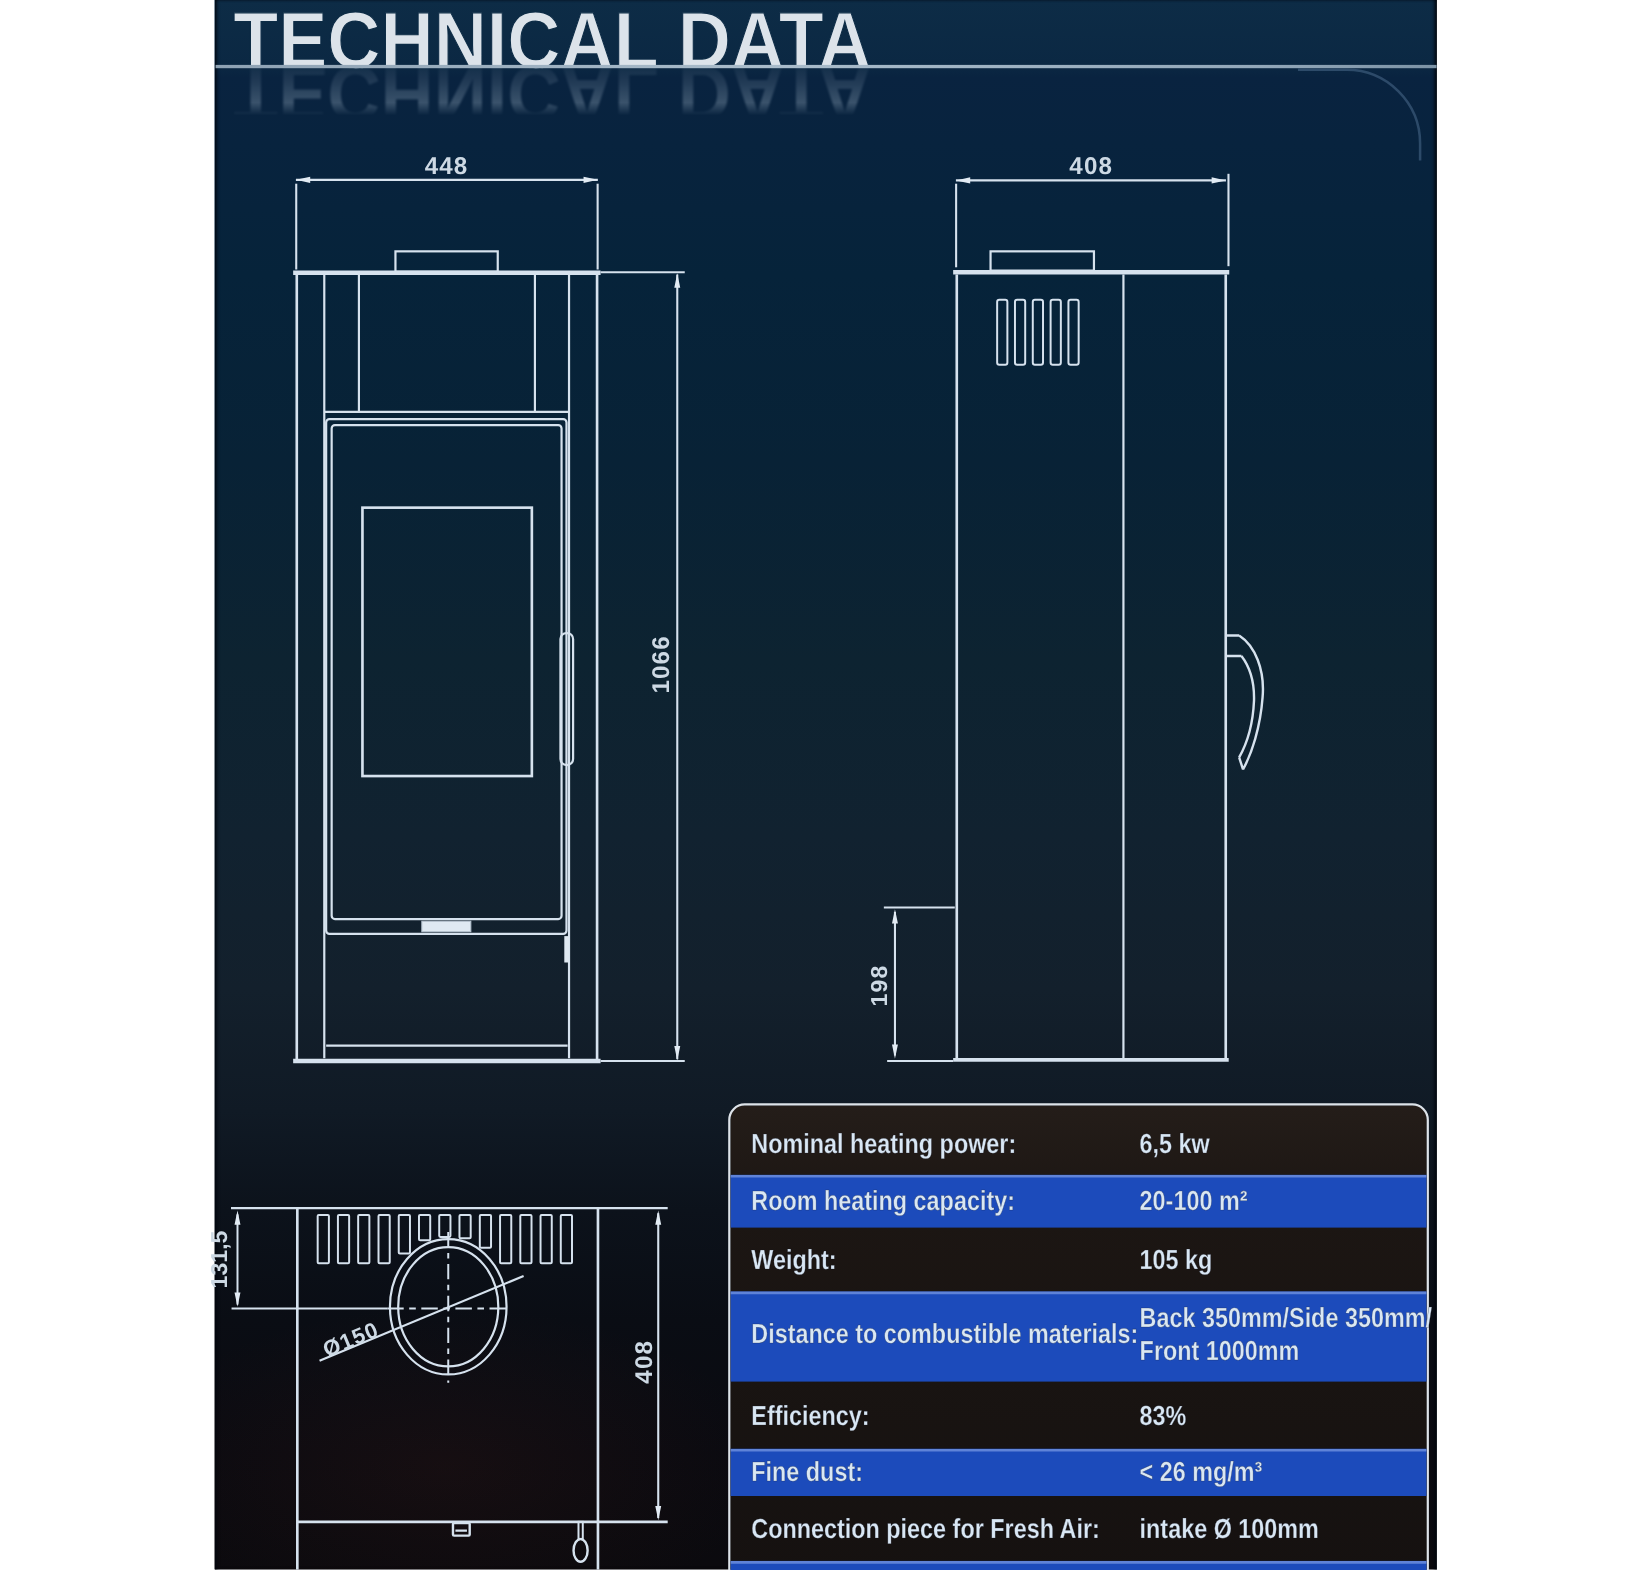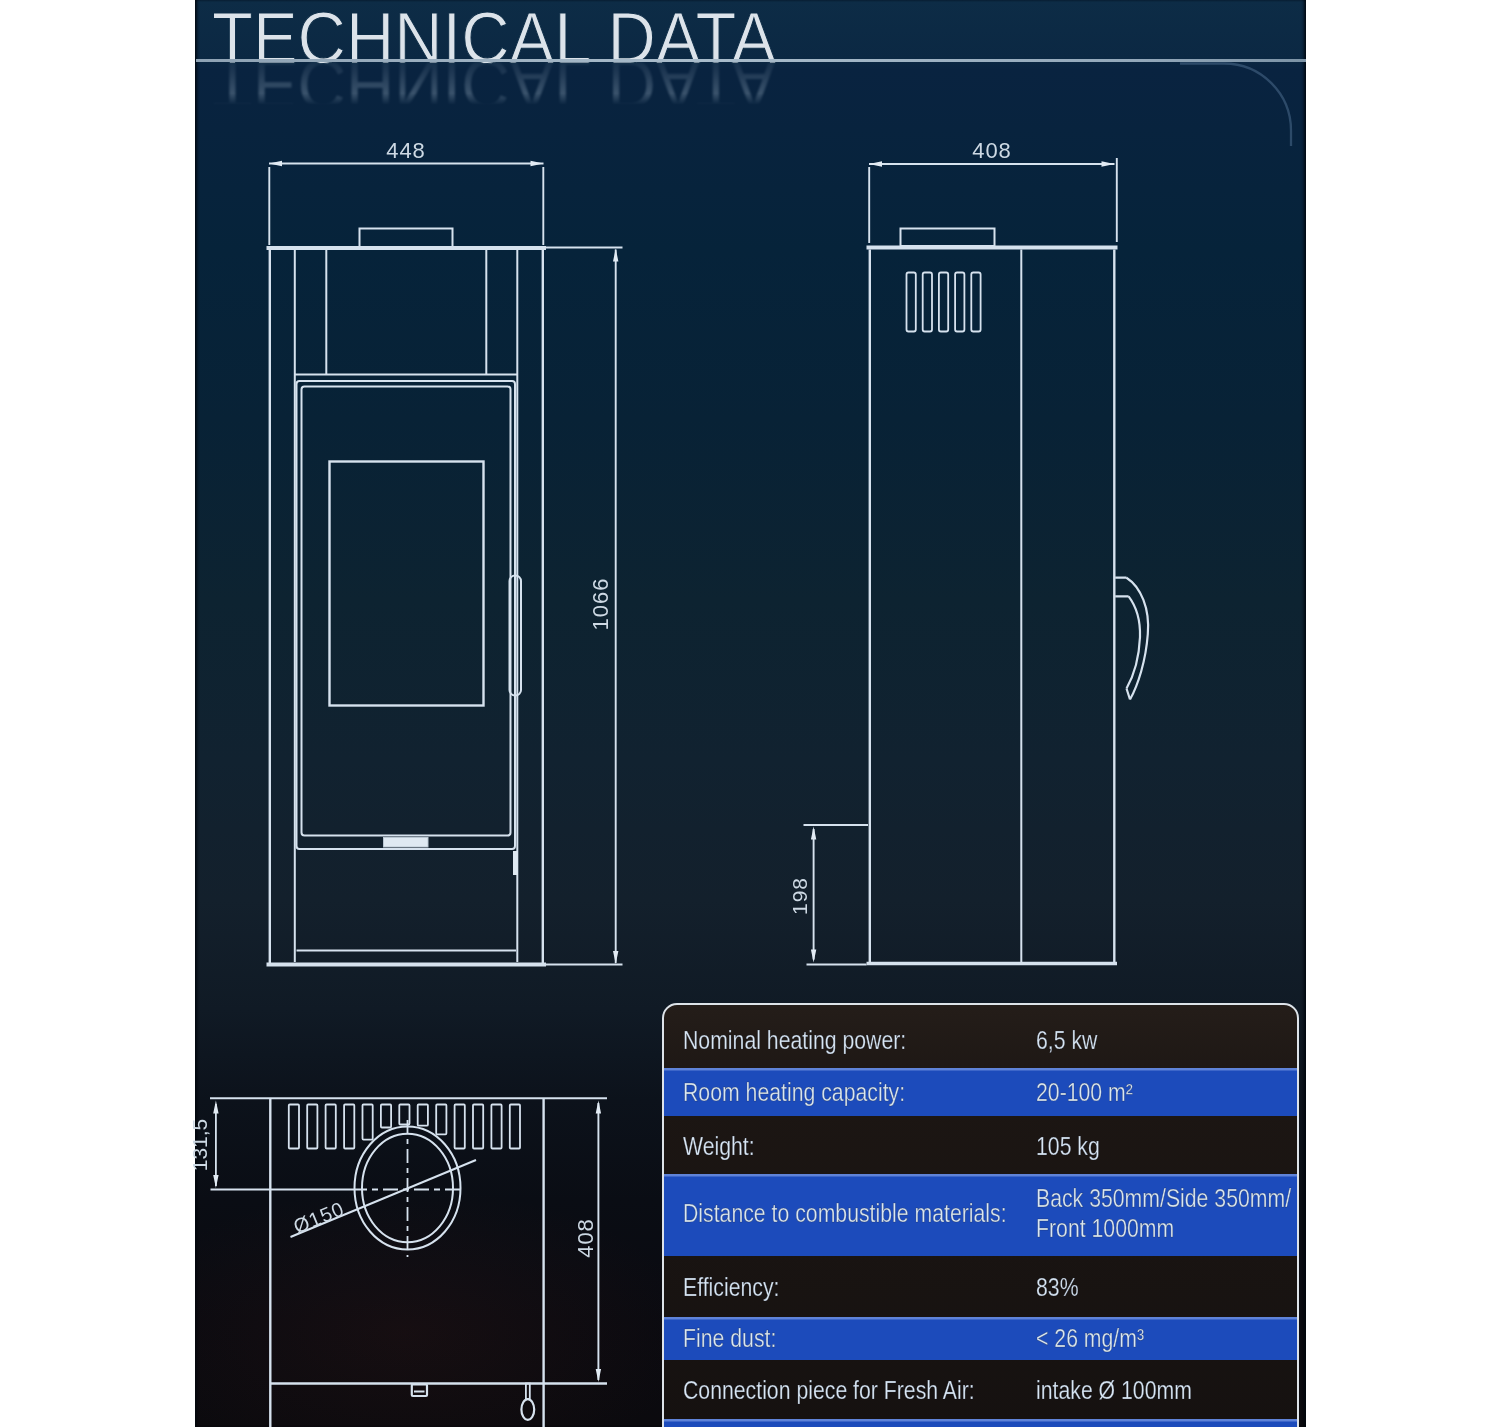--- a/index.html
+++ b/index.html
@@ -1,17 +1,17 @@
 <!DOCTYPE html>
 <html><head>
 <meta charset="utf-8">
 <style>
   html,body{margin:0;padding:0;}
   body{width:1500px;height:1427px;background:#ffffff;font-family:"Liberation Sans", sans-serif;}
-  #page{position:relative;width:1500px;height:1427px;overflow:hidden;background:#ffffff;}
+  #page{position:relative;width:1500px;height:1427px;overflow:hidden;background:#ffffff;font-weight:bold;}
   #panel{position:absolute;left:195px;top:0;width:1111px;height:1427px;overflow:hidden;
     background:linear-gradient(180deg,#0d2c46 0px,#0b2843 60px,#092340 70px,#06233a 250px,
       #082236 420px,#0d2331 600px,#112230 760px,#13202c 900px,#101a25 1010px,#0c121b 1100px,#0a0d14 1200px,#0a0a10 1320px,#0b0a0e 1427px);
     box-shadow: inset 3px 0 3px -1px rgba(0,6,12,.9), inset -3px 0 3px -1px rgba(0,6,12,.9);}
   .t{position:absolute;color:#d9e7f4;font-size:25px;line-height:30px;white-space:nowrap;transform:scaleX(0.85);transform-origin:left center;-webkit-text-stroke:0.5px rgba(25,30,45,.5);}
 </style>
 </head>
 <body>
 <div id="page">
 

